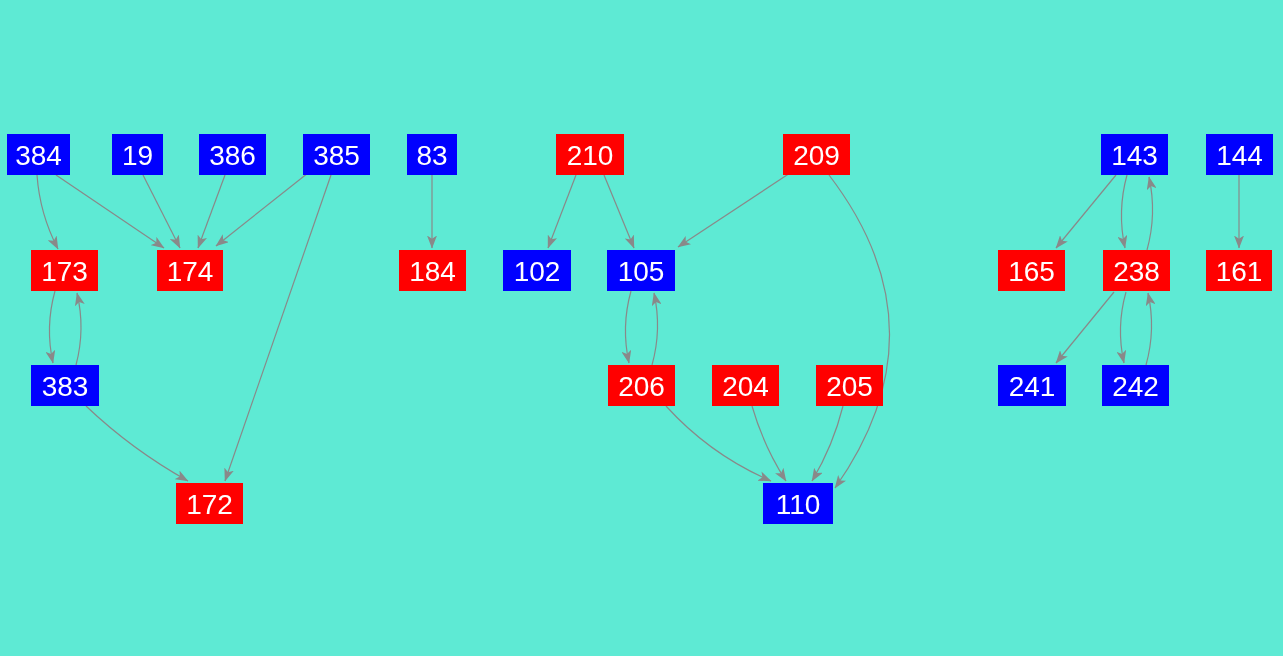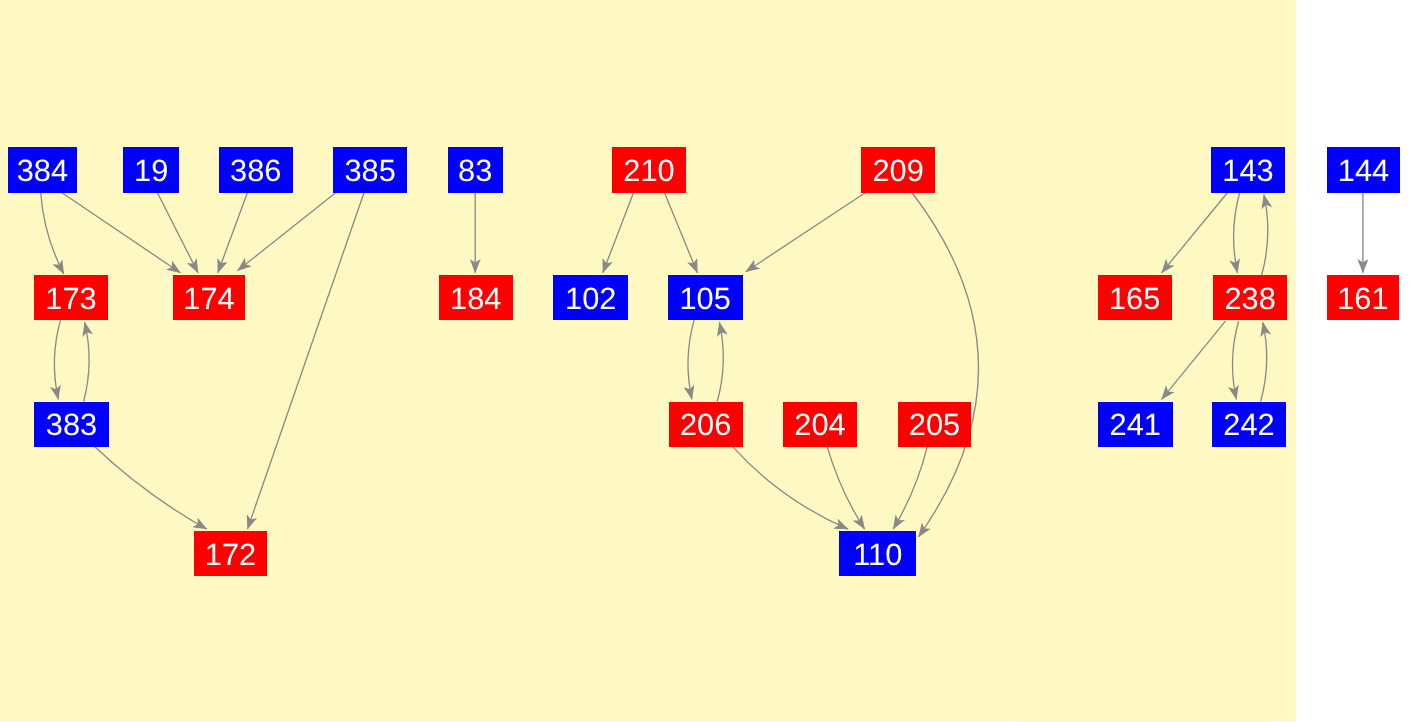--- a/index.html
+++ b/index.html
@@ -6,23 +6,23 @@
     margin: 0;
     padding: 0;
     background: #ffffff;
     width: 1283px;
     height: 656px;
     overflow: hidden;
     font-family: "Liberation Sans", sans-serif;
   }
   .canvas-wrap {
     position: relative;
-    width: 1178px;
+    width: 1283px;
     height: 656px;
-    background: #fef9c3;
+    background: #5eead4;
   }
   svg { display: block; }
   .graph-node-rect { shape-rendering: crispEdges; }
   .graph-node-label {
     font-family: "Liberation Sans", sans-serif;
     font-size: 28px;
     text-anchor: middle;
     user-select: none;
   }
   .graph-edge {

